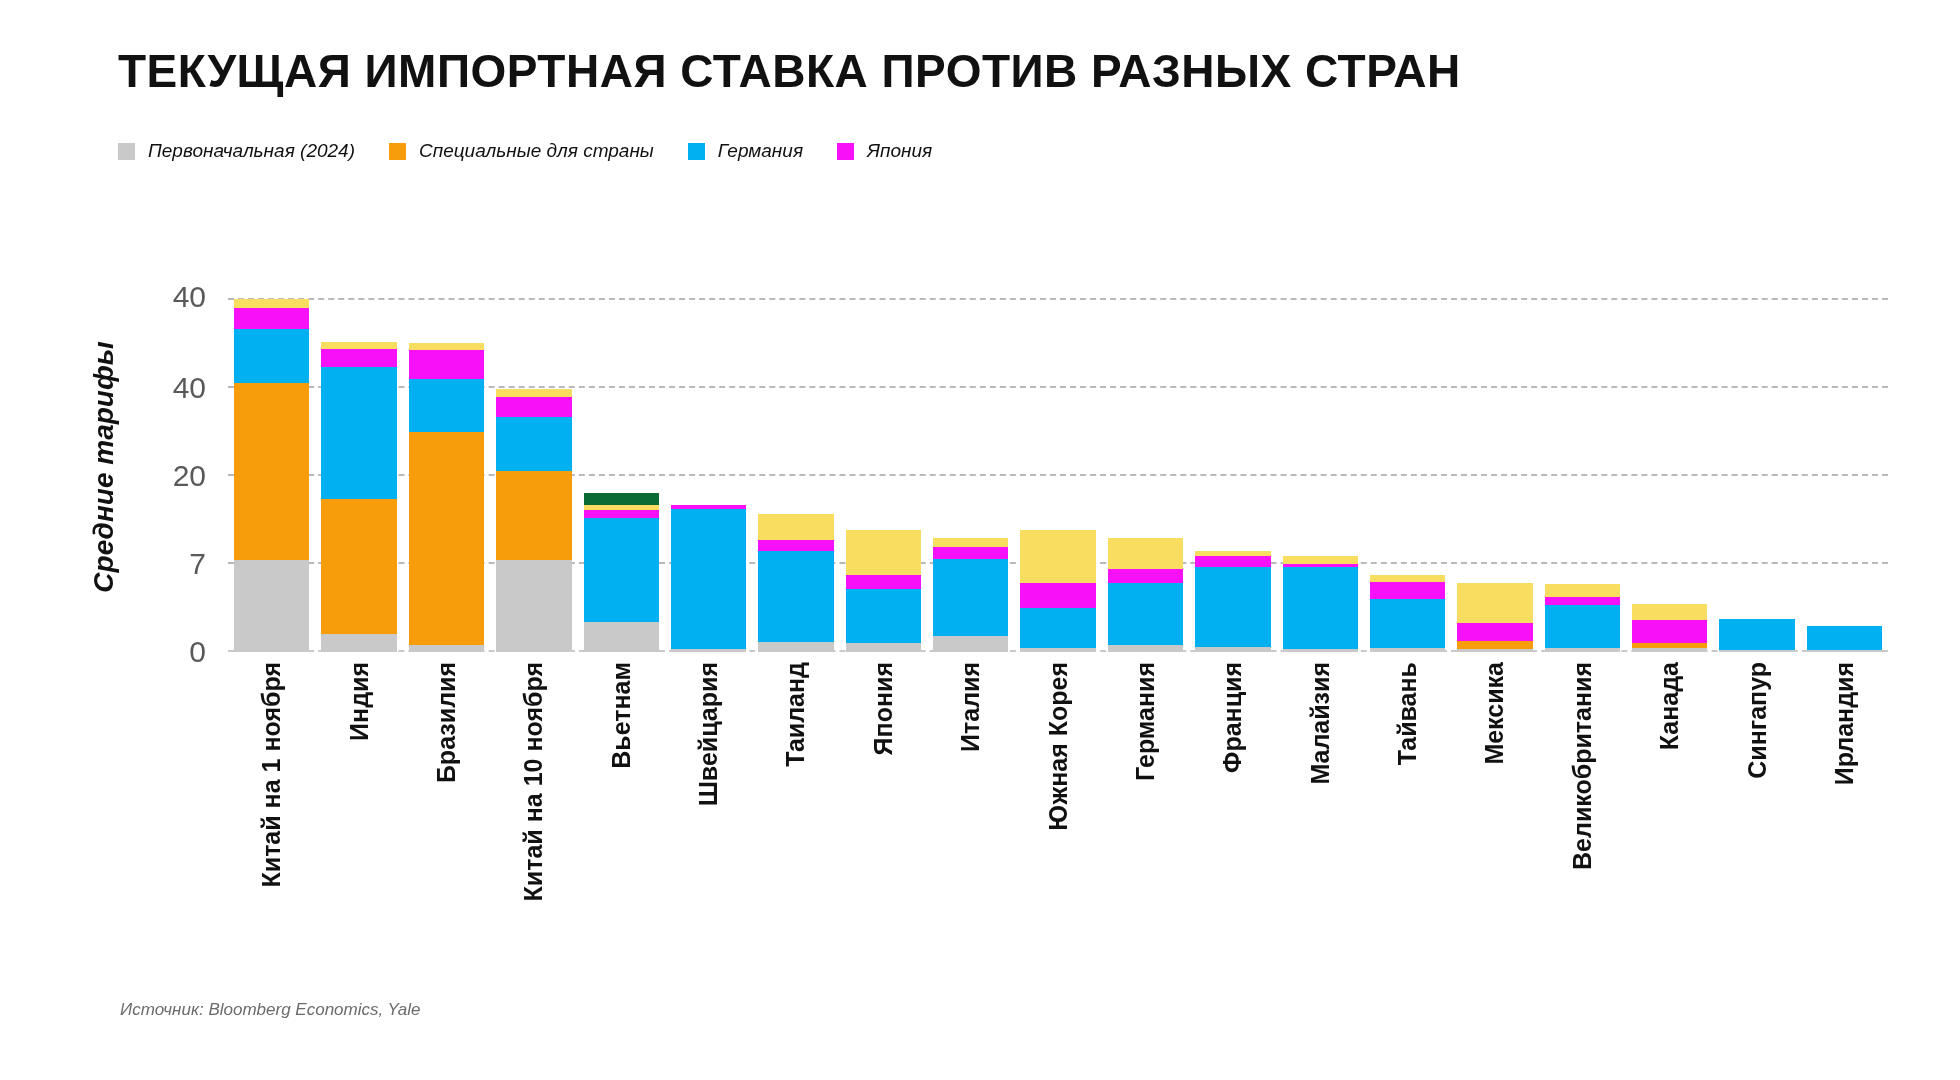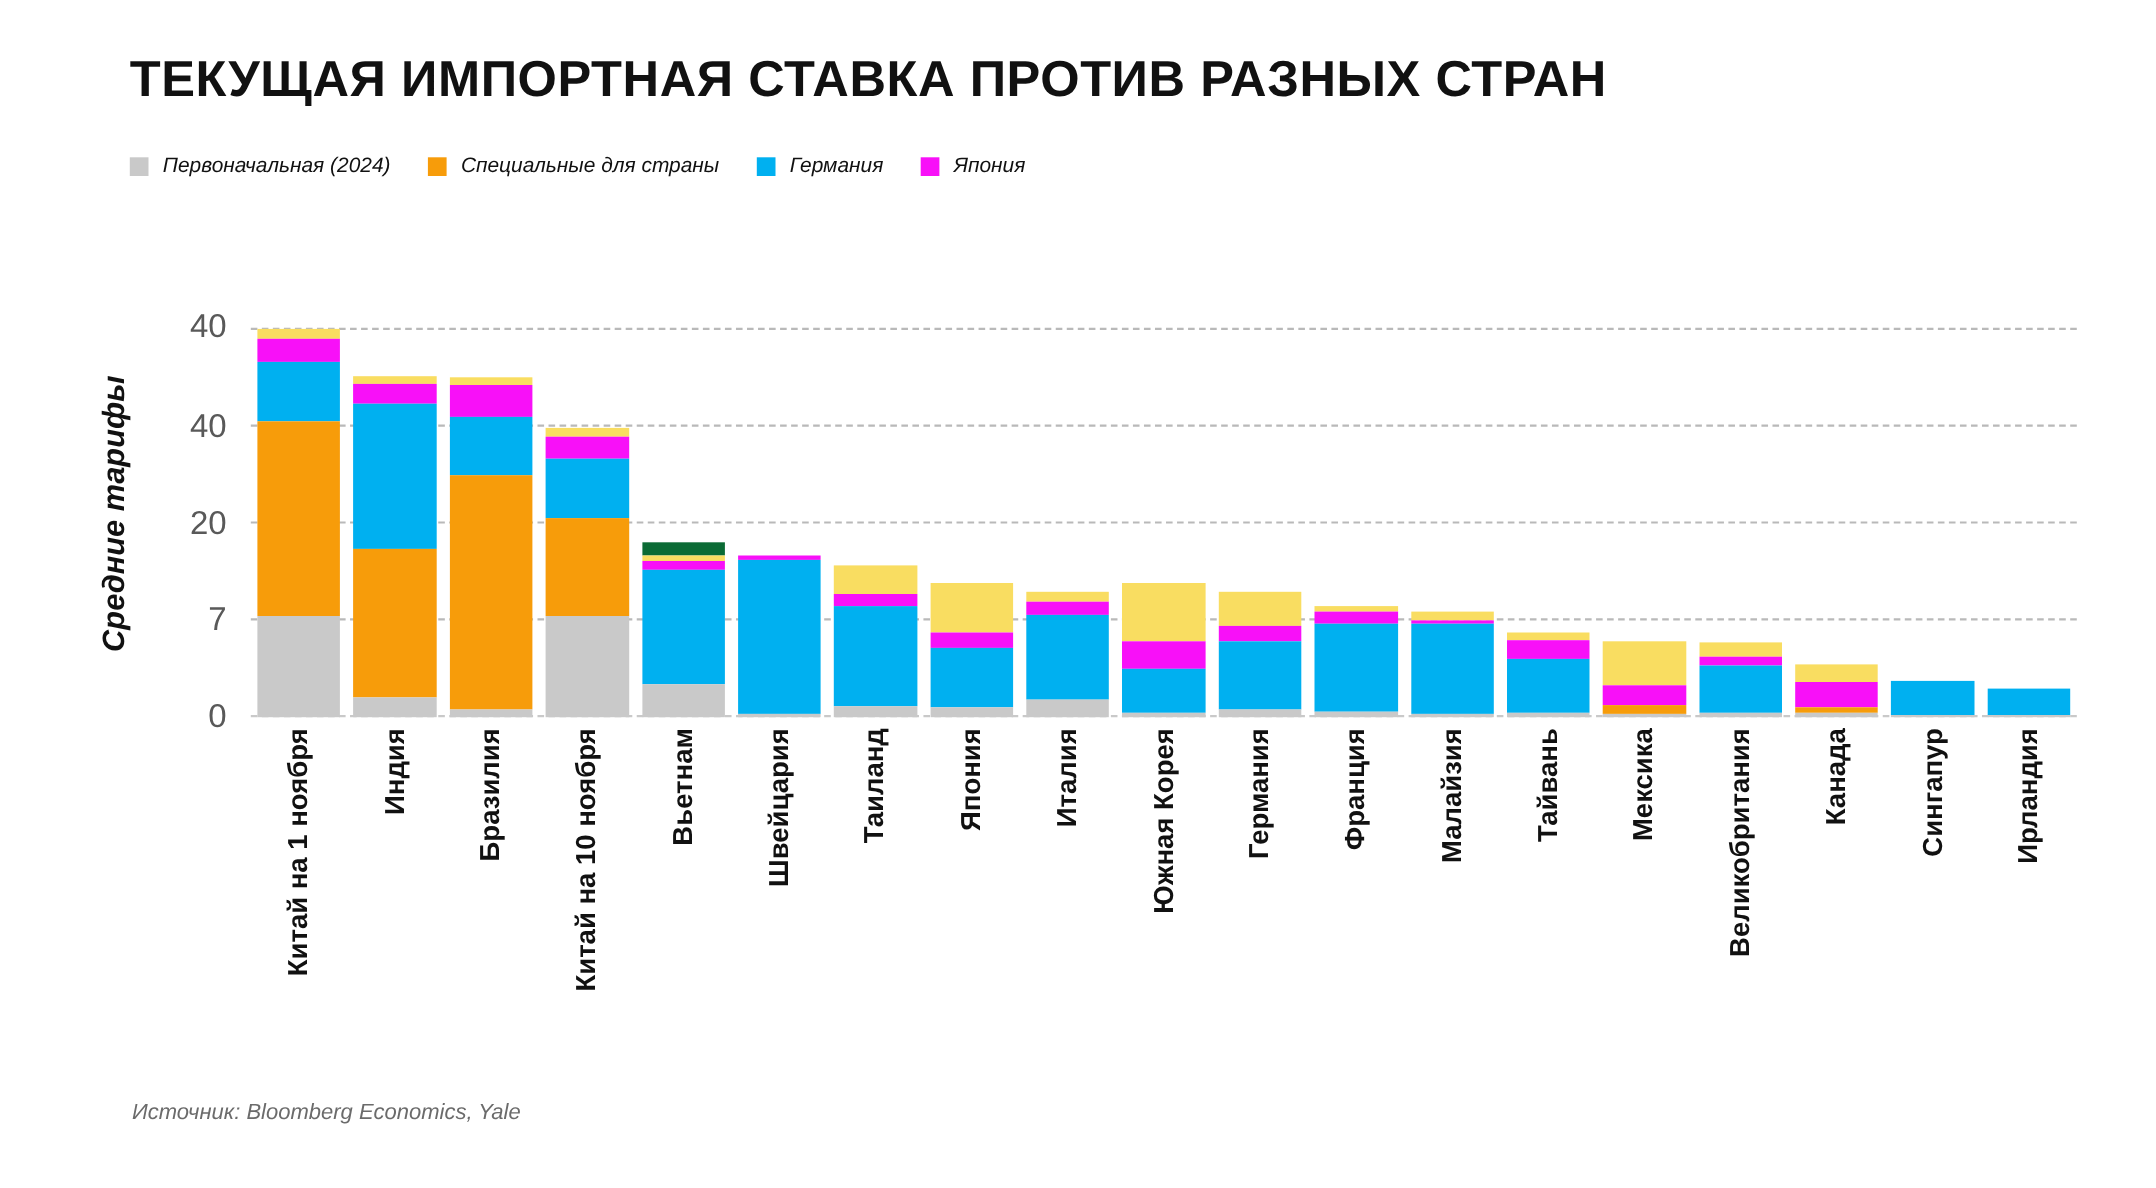--- a/index.html
+++ b/index.html
@@ -134,21 +134,21 @@
     color: #111111;
     white-space: nowrap;
     font-family: "Liberation Sans", sans-serif;
     line-height: 1;
   }
 
   
   #source {
     position: absolute;
     left: 120px; top: 1000px;
-    font-size: 20px;
+    font-size: 17px;
     font-style: italic;
     color: #6b6b6b;
     font-family: "Liberation Sans", sans-serif;
   }
 </style>
 </head>
 <body>
 
 <div id="root">
 

